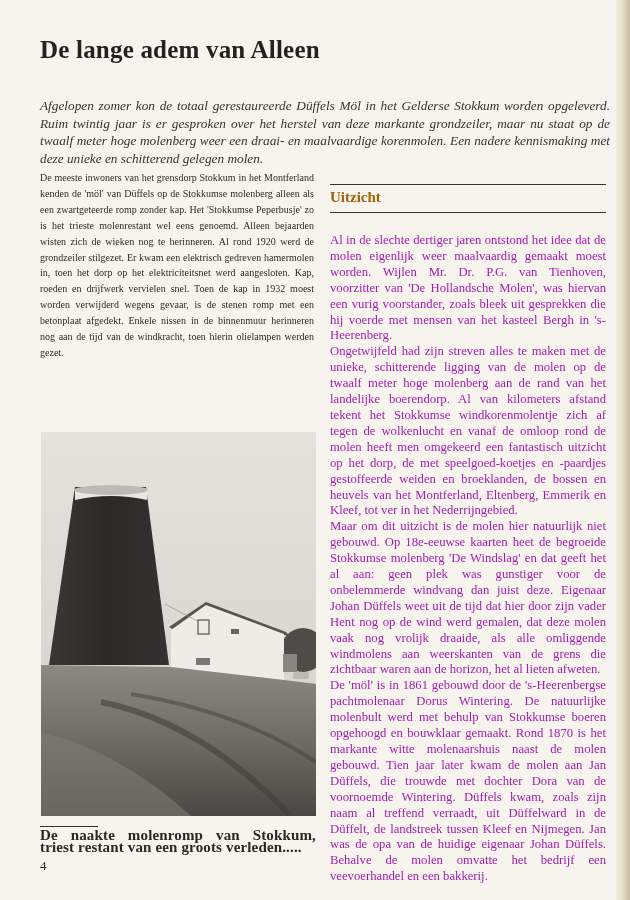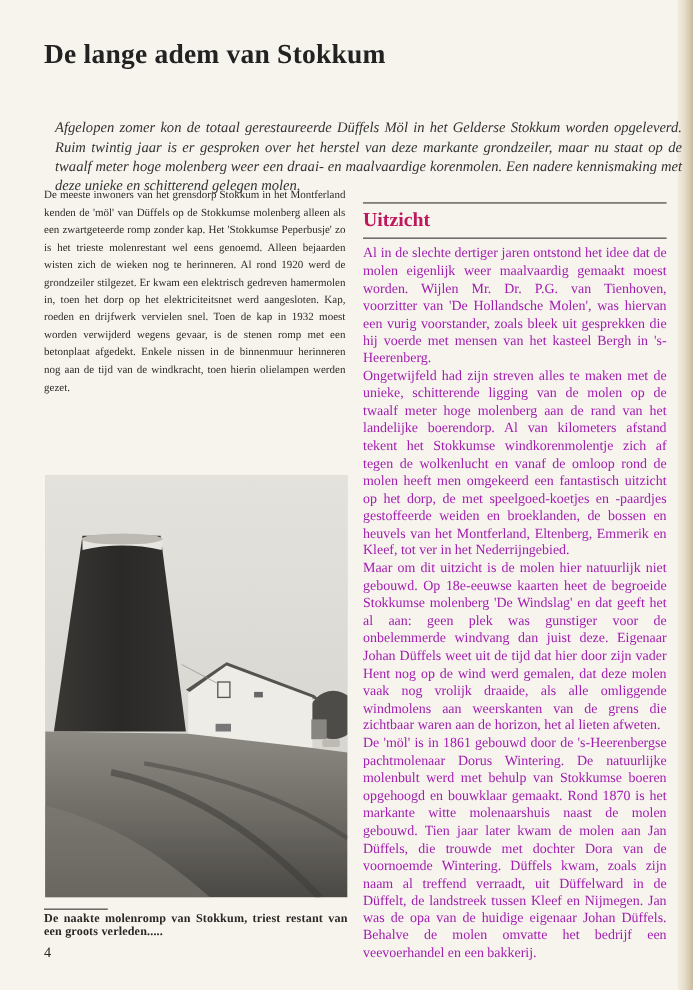--- a/index.html
+++ b/index.html
@@ -18,65 +18,65 @@
     position: absolute; left: 40px; top: 36px;
     font-family: "Liberation Serif", serif;
     font-weight: bold; font-size: 25px; letter-spacing: 0.2px;
     color: #222;
     margin: 0;
   }
   .intro {
     position: absolute; left: 38px; top: 95px; width: 570px;
     font-style: italic; font-size: 13.3px; line-height: 17.6px;
     color: #333; text-align: justify; text-align-last: left;
-    margin: 12px;
+    margin: 2px;
   }
   .col-left {
     position: absolute; left: 40px; top: 170px; width: 274px;
     font-size: 10px; line-height: 15.9px; color: #2c2a28;
     text-align: justify;
     margin: 0;
   }
   .col-right {
     position: absolute; left: 330px; top: 184px; width: 276px;
   }
   .section-head {
     border-top: 1.6px solid #333; border-bottom: 1.6px solid #333;
-    padding: 4px 0 6px 0; margin-bottom: 6px;
-    font-weight: bold; font-size: 18px; color: #be185d;
+    padding: 4px 0 6px 0; margin-bottom: 20px;
+    font-weight: bold; font-size: 15px; color: #a16207;
   }
   .col-right p {
     font-size: 12.7px; line-height: 15.9px; color: #a21caf;
     text-align: justify; margin: 0;
   }
   .photo {
     position: absolute; left: 41px; top: 432px; width: 275px; height: 384px;
     background: #dcdad4; overflow: hidden;
   }
   .photo svg { display: block; }
   .caption-rule {
     position: absolute; left: 40px; top: 826px; width: 58px; height: 0;
     border-top: 1px solid #333;
   }
   .caption {
     position: absolute; left: 40px; top: 829px; width: 276px;
-    font-weight: bold; font-size: 11px; line-height: 12.4px; color: #2a2826;
+    font-weight: bold; font-size: 15px; line-height: 12.4px; color: #2a2826;
     text-align: justify; text-align-last: left; letter-spacing: 0.15px;
     margin: 0;
   }
   .page-number {
     position: absolute; left: 40px; top: 858px; font-size: 13px; color: #2a2826;
   }
 </style>
 </head>
 <body>
 
 <div class="page-edge"></div>
 
-<h1 class="title">De lange adem van Stokkum</h1>
+<h1 class="title">De lange adem van Alleen</h1>
 
 <p class="intro">Afgelopen zomer kon de totaal gerestaureerde Düffels Möl in het Gelderse Stokkum worden opgeleverd. Ruim twintig jaar is er gesproken over het herstel van deze markante grondzeiler, maar nu staat op de twaalf meter hoge molenberg weer een draai- en maalvaardige korenmolen. Een nadere kennismaking met deze unieke en schitterend gelegen molen.</p>
 
 <p class="col-left">De meeste inwoners van het grensdorp Stokkum in het Montferland kenden de 'möl' van Düffels op de Stokkumse molenberg alleen als een zwartgeteerde romp zonder kap. Het 'Stokkumse Peperbusje' zo is het trieste molenrestant wel eens genoemd. Alleen bejaarden wisten zich de wieken nog te herinneren. Al rond 1920 werd de grondzeiler stilgezet. Er kwam een elektrisch gedreven hamermolen in, toen het dorp op het elektriciteitsnet werd aangesloten. Kap, roeden en drijfwerk vervielen snel. Toen de kap in 1932 moest worden verwijderd wegens gevaar, is de stenen romp met een betonplaat afgedekt. Enkele nissen in de binnenmuur herinneren nog aan de tijd van de windkracht, toen hierin olielampen werden gezet.</p>
 
 <div class="col-right">
   <div class="section-head">Uitzicht</div>
   <p>Al in de slechte dertiger jaren ontstond het idee dat de molen eigenlijk weer maalvaardig gemaakt moest worden. Wijlen Mr. Dr. P.G. van Tienhoven, voorzitter van 'De Hollandsche Molen', was hiervan een vurig voorstander, zoals bleek uit gesprekken die hij voerde met mensen van het kasteel Bergh in 's-Heerenberg.</p>
   <p>Ongetwijfeld had zijn streven alles te maken met de unieke, schitterende ligging van de molen op de twaalf meter hoge molenberg aan de rand van het landelijke boerendorp. Al van kilometers afstand tekent het Stokkumse windkorenmolentje zich af tegen de wolkenlucht en vanaf de omloop rond de molen heeft men omgekeerd een fantastisch uitzicht op het dorp, de met speelgoed-koetjes en -paardjes gestoffeerde weiden en broeklanden, de bossen en heuvels van het Montferland, Eltenberg, Emmerik en Kleef, tot ver in het Nederrijngebied.</p>
   <p>Maar om dit uitzicht is de molen hier natuurlijk niet gebouwd. Op 18e-eeuwse kaarten heet de begroeide Stokkumse molenberg 'De Windslag' en dat geeft het al aan: geen plek was gunstiger voor de onbelemmerde windvang dan juist deze. Eigenaar Johan Düffels weet uit de tijd dat hier door zijn vader Hent nog op de wind werd gemalen, dat deze molen vaak nog vrolijk draaide, als alle omliggende windmolens aan weerskanten van de grens die zichtbaar waren aan de horizon, het al lieten afweten.</p>

